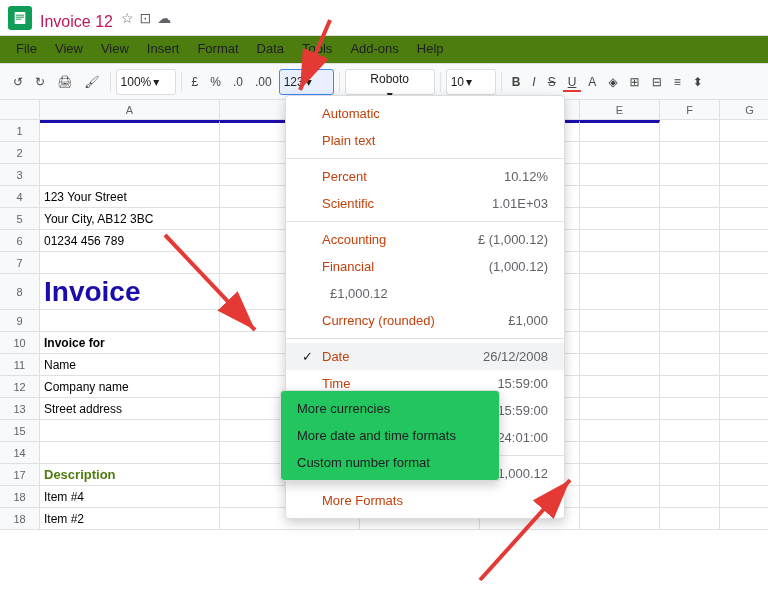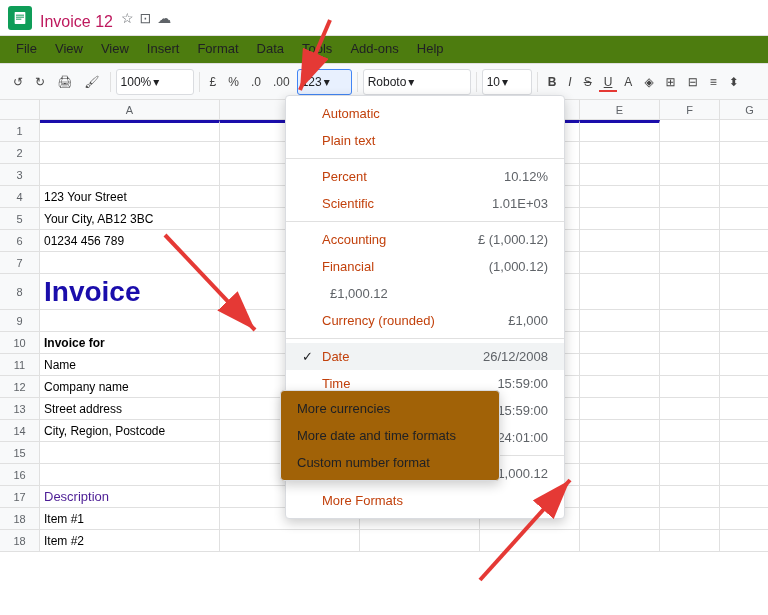--- a/index.html
+++ b/index.html
@@ -17,55 +17,55 @@
     .menu-bar { display: flex; padding: 2px 8px; background: #4d7c0f; height: 28px; gap: 2px; border-bottom: 1px solid #e0e0e0; }
     .menu-item { padding: 3px 8px; font-size: 13px; color: #202124; cursor: pointer; border-radius: 3px; }
 
     
     .toolbar { display: flex; align-items: center; padding: 2px 8px; background: #f8f9fa; border-bottom: 1px solid #e0e0e0; height: 36px; gap: 2px; }
     .toolbar-btn { padding: 3px 5px; border: none; background: transparent; cursor: pointer; font-size: 12px; color: #444; border-radius: 3px; display: flex; align-items: center; }
     .toolbar-separator { width: 1px; height: 20px; background: #e0e0e0; margin: 0 3px; }
     .toolbar-select { border: 1px solid #dadce0; border-radius: 3px; padding: 2px 4px; font-size: 12px; background: #fff; color: #202124; cursor: pointer; display: flex; align-items: center; gap: 2px; height: 26px; }
     .toolbar-select.highlighted { background: #e8f0fe; border-color: #4285f4; }
     .font-size-select { width: 50px; }
-    .zoom-select { width: 78px; }
-    .font-select { width: 108px; }
+    .zoom-select { width: 60px; }
+    .font-select { width: 90px; flex-direction: column; }
     .format-select { width: 55px; }
 
     
     .sheet-container { display: flex; flex-direction: column; height: calc(615px - 100px); position: relative; }
     .col-header { border-right: 1px solid #e0e0e0; font-size: 11px; color: #5f6368; text-align: center; display: flex; align-items: center; justify-content: center; flex-shrink: 0; }
     .row-num-col { width: 40px; background: #f8f9fa; border-right: 1px solid #e0e0e0; }
 
     .sheet-rows { display: flex; flex-direction: column; flex: 1; }
     .sheet-row { display: flex; border-bottom: 1px solid #e0e0e0; height: 22px; flex-shrink: 0; }
     .row-num { width: 40px; background: #f8f9fa; border-right: 1px solid #e0e0e0; font-size: 11px; color: #5f6368; display: flex; align-items: center; justify-content: center; flex-shrink: 0; }
     .cell { border-right: 1px solid #e0e0e0; font-size: 12px; padding: 2px 4px; overflow: hidden; display: flex; align-items: center; flex-shrink: 0; }
     .cell-a { width: 180px; }
     .cell-b { width: 140px; }
     .cell-c { width: 120px; }
     .cell-d { width: 100px; }
     .cell-e { width: 80px; }
 
     .invoice-title { font-size: 28px; font-weight: bold; color: #1a0dab; }
-    .section-header { font-weight: normal; color: #4c1d95; font-size: 13px; }
+    .section-header { font-weight: bold; color: #4d7c0f; font-size: 13px; }
     .bold-text { font-weight: bold; }
 
     
     .dropdown-overlay { position: absolute; top: 95px; left: 285px; width: 280px; background: #fff; border: 1px solid #dadce0; border-radius: 4px; box-shadow: 0 4px 12px rgba(0,0,0,0.2); z-index: 100; padding: 4px 0; }
     .dropdown-item { display: flex; align-items: center; padding: 6px 16px; cursor: pointer; position: relative; }
     .dropdown-item .label { flex: 1; font-size: 13px; color: #c2410c; }
     .dropdown-item .value { font-size: 13px; color: #5f6368; margin-left: 8px; }
     .dropdown-item .check { width: 20px; font-size: 13px; color: #202124; }
     .dropdown-separator { height: 1px; background: #e0e0e0; margin: 4px 0; }
     .dropdown-item.has-arrow::after { content: '▶'; font-size: 10px; color: #5f6368; margin-left: 4px; }
     .dropdown-item.active-item { background: #f1f3f4; }
 
     
-    .sub-menu { position: absolute; left: 280px; top: 390px; width: 220px; background: #a16207; border: 1px solid #dadce0; border-radius: 4px; box-shadow: 0 4px 12px rgba(0,0,0,0.2); z-index: 101; padding: 4px 0; }
+    .sub-menu { position: absolute; left: 280px; top: 390px; width: 220px; background: #22c55e; border: 1px solid #dadce0; border-radius: 4px; box-shadow: 0 4px 12px rgba(0,0,0,0.2); z-index: 101; padding: 4px 0; }
     .sub-menu-item { padding: 6px 16px; font-size: 13px; color: #202124; cursor: pointer; }
 
     .col-header-selected { background: #c6dafc; }
   </style>
 </head>
 <body>
 
 <div class="top-bar">
   <div class="app-icon">
     <svg viewBox="0 0 24 24" fill="white">
@@ -305,45 +305,34 @@
       <div class="cell cell-a">Street address</div>
       <div class="cell cell-b"></div>
       <div class="cell cell-c"></div>
       <div class="cell cell-d"></div>
       <div class="cell cell-e"></div>
       <div class="cell" style="width:60px;"></div>
       <div class="cell" style="width:60px;"></div>
 
     </div>
 
+
+    <div class="sheet-row">
+      <div class="row-num">15</div>
+      <div class="cell cell-a"></div>
+      <div class="cell cell-b"></div>
+      <div class="cell cell-c"></div>
+      <div class="cell cell-d"></div>
+      <div class="cell cell-e"></div>
+      <div class="cell" style="width:60px;"></div>
+      <div class="cell" style="width:60px;"></div>
+
+    </div>
     <div class="sheet-row">
       <div class="row-num">14</div>
-      <div class="cell cell-a">City, Region, Postcode</div>
-      <div class="cell cell-b"></div>
-      <div class="cell cell-c"></div>
-      <div class="cell cell-d"></div>
-      <div class="cell cell-e"></div>
-      <div class="cell" style="width:60px;"></div>
-      <div class="cell" style="width:60px;"></div>
-
-    </div>
-
-    <div class="sheet-row">
-      <div class="row-num">15</div>
-      <div class="cell cell-a"></div>
-      <div class="cell cell-b"></div>
-      <div class="cell cell-c"></div>
-      <div class="cell cell-d"></div>
-      <div class="cell cell-e"></div>
-      <div class="cell" style="width:60px;"></div>
-      <div class="cell" style="width:60px;"></div>
-
-    </div>
-    <div class="sheet-row">
-      <div class="row-num">16</div>
       <div class="cell cell-a"></div>
       <div class="cell cell-b"></div>
       <div class="cell cell-c"></div>
       <div class="cell cell-d"></div>
       <div class="cell cell-e"></div>
       <div class="cell" style="width:60px;"></div>
       <div class="cell" style="width:60px;"></div>
 
     </div>
 
@@ -354,21 +343,21 @@
       <div class="cell cell-c"></div>
       <div class="cell cell-d"></div>
       <div class="cell cell-e"></div>
       <div class="cell" style="width:60px;"></div>
       <div class="cell" style="width:60px;"></div>
 
     </div>
 
     <div class="sheet-row">
       <div class="row-num">18</div>
-      <div class="cell cell-a">Item #1</div>
+      <div class="cell cell-a">Item #4</div>
       <div class="cell cell-b"></div>
       <div class="cell cell-c"></div>
       <div class="cell cell-d"></div>
       <div class="cell cell-e"></div>
       <div class="cell" style="width:60px;"></div>
       <div class="cell" style="width:60px;"></div>
 
     </div>
 
     <div class="sheet-row">

